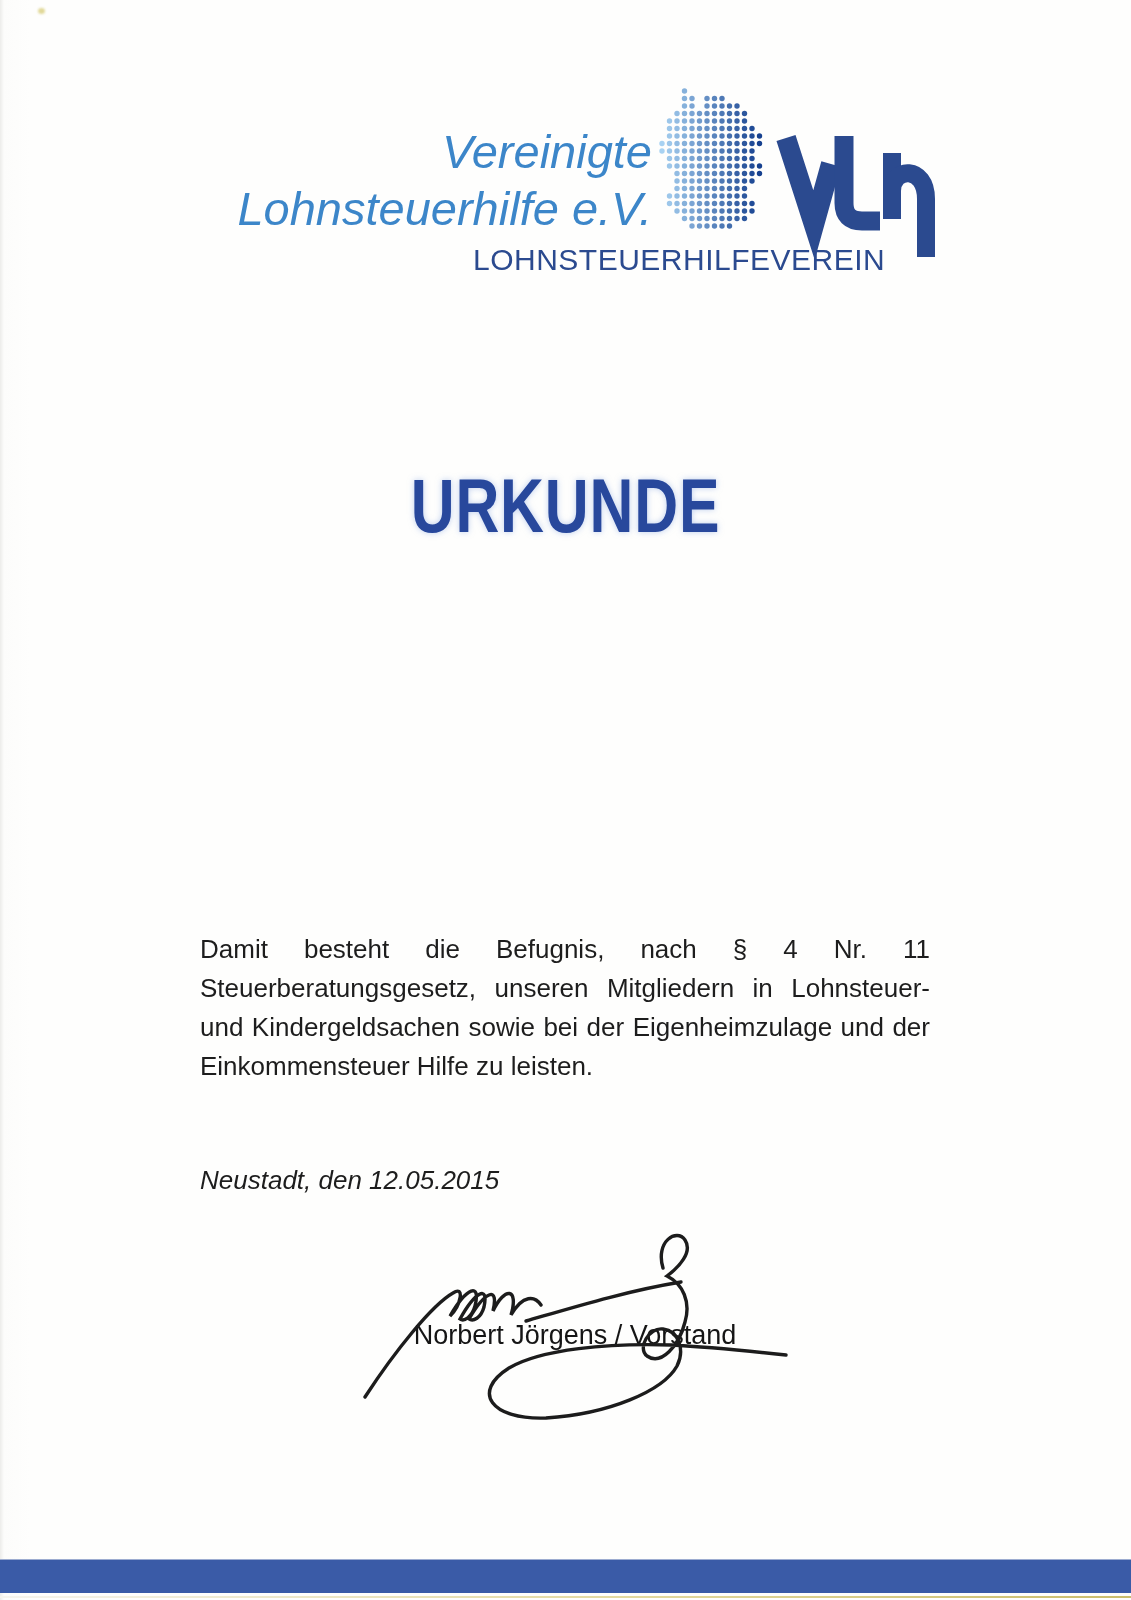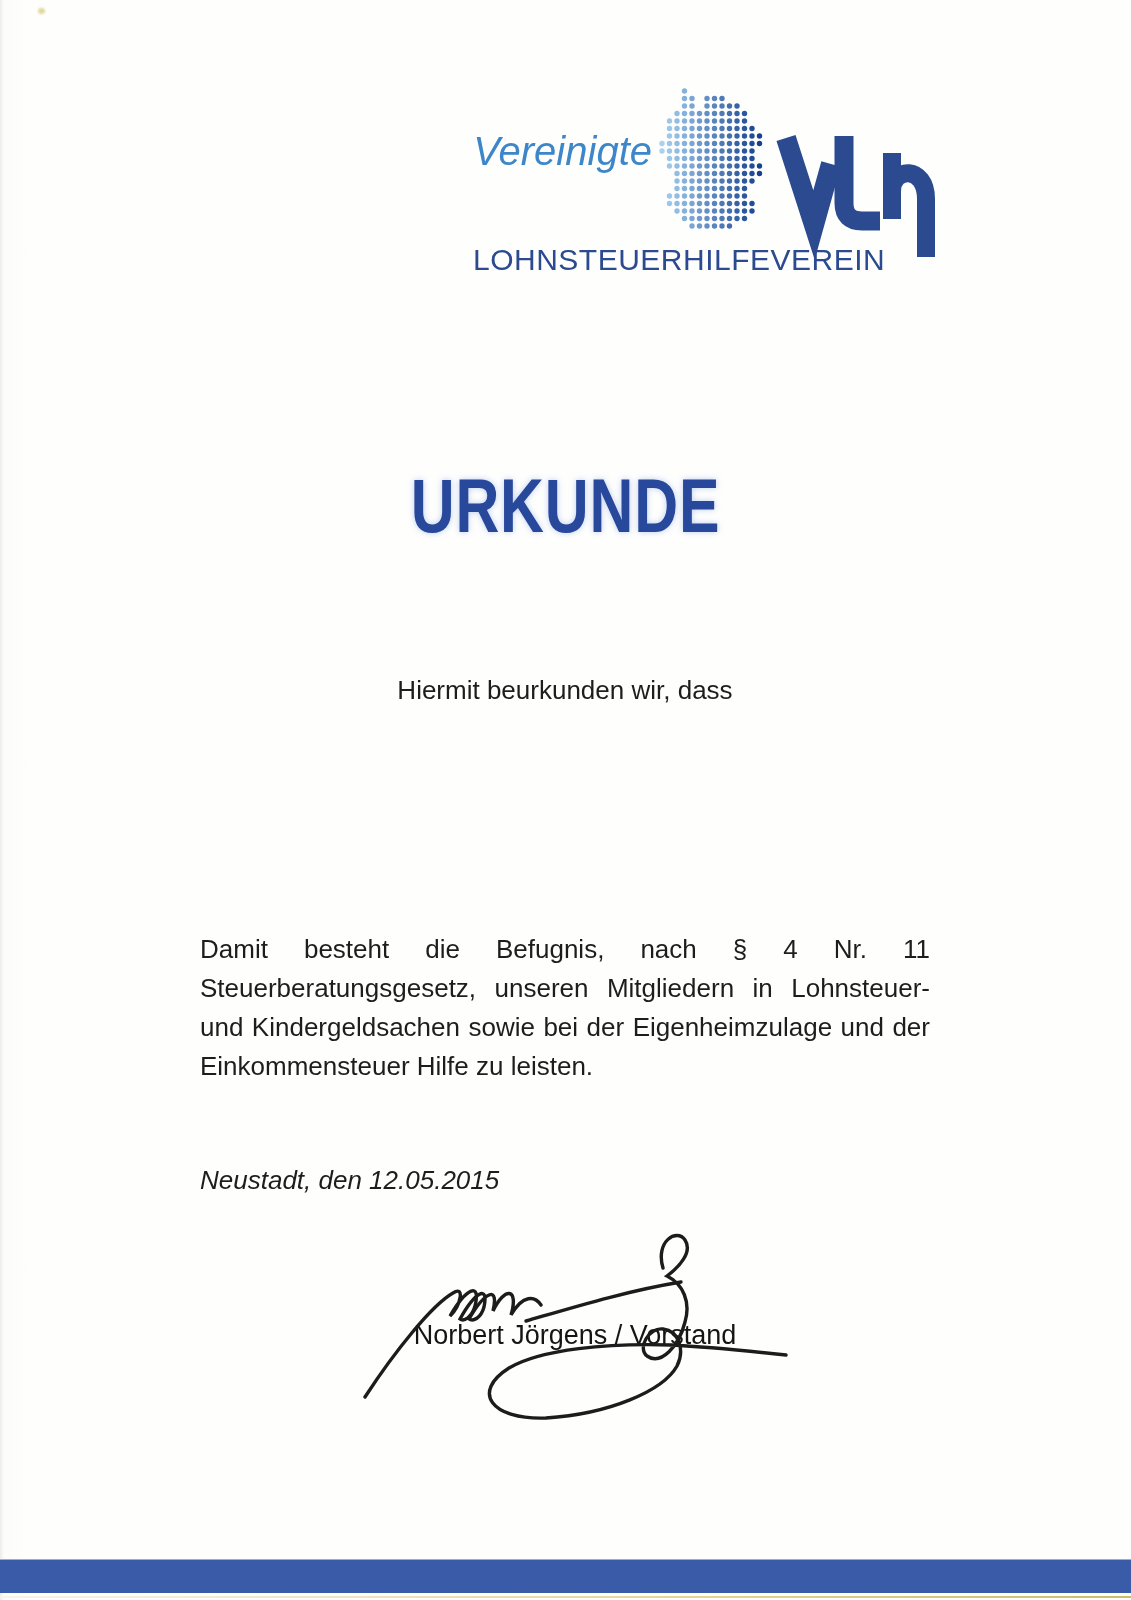--- a/index.html
+++ b/index.html
@@ -16,21 +16,21 @@
     background:linear-gradient(90deg,#ececea 0px,#fcfcfb 4px,#fefefd 30px,#fefefd 100%);
   }
   .speck{
     position:absolute;left:38px;top:8px;width:7px;height:6px;
     background:#d9cf7e;border-radius:50%;filter:blur(1px);opacity:.8;
   }
   
   .logo-wordmark{
     position:absolute;top:123px;right:479px;
     text-align:right;font-style:italic;
-    color:#3c86c9;font-size:40px;line-height:57px;font-weight:500;
+    color:#3c86c9;font-size:47px;line-height:57px;font-weight:500;
     letter-spacing:0px;white-space:nowrap;
   }
   .dot-map{position:absolute;left:657px;top:86px;}
   .vlh{position:absolute;left:774px;top:133px;}
   .logo-caption{
     position:absolute;left:428px;top:243px;
     color:#2b4a8f;font-size:30px;letter-spacing:.5px;font-weight:400;
     white-space:nowrap;
     margin-left:45px;
   }
@@ -74,20 +74,21 @@
 </head>
 <body>
 
 <div class="page">
 
   <div class="speck"></div>
 
   <div>
     <div class="logo-wordmark" style="color: rgb(60, 134, 201);">
       <div>Vereinigte</div>
+      <div>Lohnsteuerhilfe e.V.</div>
     </div>
 
     <svg class="dot-map" id="dotmap" width="108" height="146" viewBox="0 0 108 146">
         <circle cx="27.5" cy="5" r="2.7" fill="rgb(134,177,219)"></circle>
         <circle cx="27.5" cy="12.5" r="2.7" fill="rgb(134,177,219)"></circle>
         <circle cx="35" cy="12.5" r="2.7" fill="rgb(123,165,212)"></circle>
         <circle cx="50" cy="12.5" r="2.7" fill="rgb(101,143,196)"></circle>
         <circle cx="57.5" cy="12.5" r="2.7" fill="rgb(89,132,189)"></circle>
         <circle cx="65" cy="12.5" r="2.7" fill="rgb(78,121,181)"></circle>
         <circle cx="27.5" cy="20" r="2.7" fill="rgb(134,177,219)"></circle>
@@ -288,21 +289,20 @@
       </g>
     </svg>
 
     <div class="logo-caption" style="color: rgb(43, 74, 143);">LOHNSTEUERHILFEVEREIN</div>
   </div>
 
   <div class="title-wrap">
     <div class="title" style="color: rgb(40, 72, 156);">URKUNDE</div>
   </div>
 
-  <div class="col intro">Hiermit beurkunden wir, dass</div>
   <div class="col para p2">Damit besteht die Befugnis, nach § 4 Nr. 11 Steuerberatungsgesetz, unseren Mitgliedern in Lohnsteuer- und Kindergeldsachen sowie bei der Eigenheimzulage und der Einkommensteuer Hilfe zu leisten.</div>
   <div class="col dateline">Neustadt, den 12.05.2015</div>
 
   <div class="sig-block">
     <div class="signer">Norbert Jörgens / Vorstand</div>
     <svg class="sig-svg" width="470" height="210" viewBox="0 0 470 210">
       <g fill="none" stroke="#1c1c1c" stroke-width="3.4" stroke-linecap="round">
         <path d="M25,172
                  C55,126 92,80 113,68
                  C125,60 121,80 110,91

